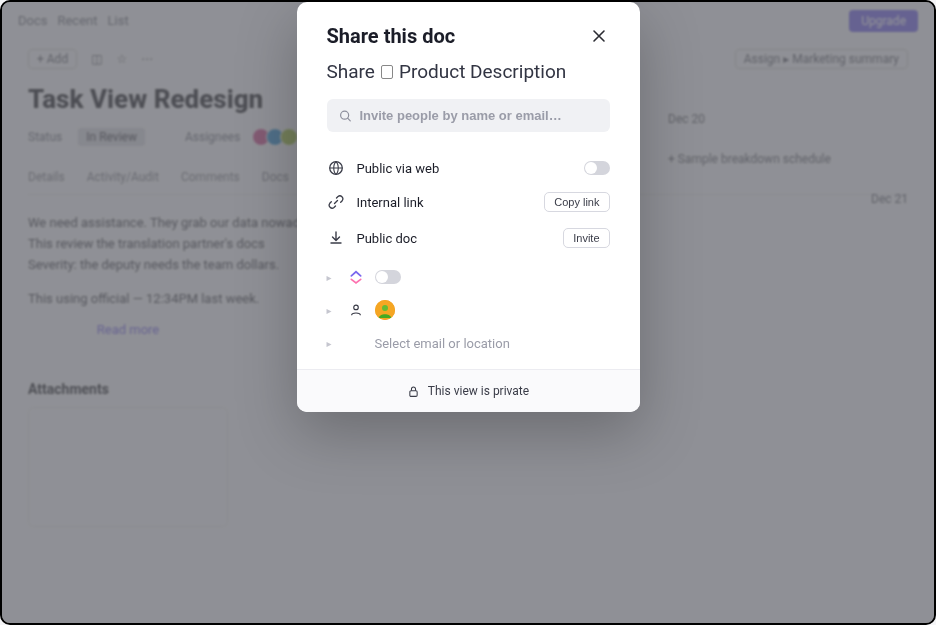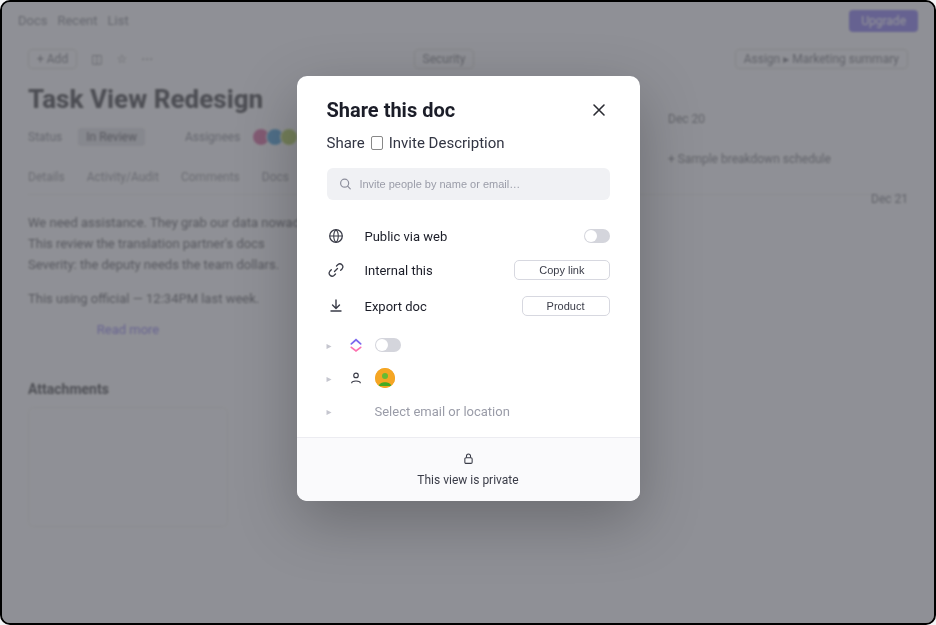--- a/index.html
+++ b/index.html
@@ -52,57 +52,58 @@
     .section-h { margin-top:40px; font-size:14px; font-weight:700; color:#1a1a1f;}
     .card { width:200px; height:120px; border:1px solid #e3e3e8; border-radius:6px; margin-top:10px;}
     .right-col { position:absolute; right:26px; top:110px; width:240px; font-size:12px; color:#5b5c66;}
     .right-col .item { margin-bottom:26px; }
     .overlay {
       position:absolute; inset:0; background:rgba(20,22,30,0.45);
       display:flex; align-items:flex-start; justify-content:center;
     }
     .modal {
       background:#fff; width:343px; border-radius:10px;
-      margin-top:74px; box-shadow:0 20px 60px rgba(0,0,0,0.25);
+      box-shadow:0 20px 60px rgba(0,0,0,0.25);
       overflow:hidden;
       display:flex; flex-direction:column;
     }
     .modal-pad { padding: 22px 30px 10px 30px; }
     .modal-title { font-size:20px; font-weight:700; color:#1b1d28; }
     .modal-header-row { display:flex; align-items:center; justify-content:space-between; }
-    .modal-sub { display:flex; align-items:center; gap:6px; font-size:15px; color:#323543; margin-top:12px;}
+    .modal-sub { display:flex; align-items:center; gap:6px; font-size:19px; color:#323543; margin-top:12px;}
     .doc-icon { width:12px; height:14px; border:1px solid #888; border-radius:2px; display:inline-block;}
     .search-wrap {
       margin-top:16px; background:#f0f1f4; border-radius:6px;
       display:flex; align-items:center; padding:9px 12px; gap:8px;
     }
     .search-wrap input {
-      border:none; background:transparent; outline:none; font-size:11px; width:100%;
+      border:none; background:transparent; outline:none; font-size:13px; width:100%;
       color:#333;
+      font-weight:bold;
     }
     .search-wrap input::placeholder { color:#9a9ca8; }
     .opt-list { margin-top:20px; }
-    .opt-row { display:flex; align-items:center; gap:20px; padding:8px 0; font-size:13px; color:#1b1d28;}
+    .opt-row { display:flex; align-items:center; gap:12px; padding:8px 0; font-size:13px; color:#1b1d28;}
     .opt-row .lbl { flex:1; }
     .opt-icon { width:18px; color:#3a3c48; display:flex; justify-content:center;}
     .toggle { width:26px; height:14px; background:#d4d5dc; border-radius:8px; position:relative; cursor:pointer;}
     .toggle::after { content:""; position:absolute; left:1px; top:1px; width:12px; height:12px; background:#fff; border-radius:50%;}
-    .pill-btn { border:1px solid #d7d8e0; background:#fff; border-radius:5px; padding:3px 24px; font-size:11px; color:#3a3c48; cursor:pointer;}
+    .pill-btn { border:1px solid #d7d8e0; background:#fff; border-radius:5px; padding:3px 9px; font-size:11px; color:#3a3c48; cursor:pointer;}
     .section-label { font-size:10px; letter-spacing:0.6px; color:#9a9ca8; margin-top:14px;}
     .share-list { margin-top:6px; }
     .share-row { display:flex; align-items:center; gap:10px; padding:8px 0; font-size:13px; color:#1b1d28;}
     .caret { color:#c5c6cf; font-size:10px; width:10px;}
     .share-icon { width:18px; display:flex; justify-content:center;}
     .share-row .lbl { flex:1; }
     .avatar-sm { width:20px; height:20px; border-radius:50%; background:linear-gradient(135deg,#f6b042,#e08a1f); display:flex; align-items:center; justify-content:center; font-size:10px; color:#fff;}
     .placeholder-row { color:#9a9ca8; }
     .modal-footer {
       border-top:1px solid #ececf1; background:#fafafc;
       padding:14px; display:flex; align-items:center; justify-content:center; gap:8px;
-      font-size:12px; color:#3a3c48;flex-direction:column;
+      font-size:12px; color:#3a3c48;
     }
     svg { display:block; }
   </style>
 </head>
 <body>
 
 <div class="backdrop">
   <div class="topbar">
     <span class="tabpill">Docs</span>
     <span class="tabpill">Recent</span>
@@ -161,21 +162,21 @@
         <div class="modal-title">Share this doc</div>
         <div style="cursor:pointer; color:#2b2c33; padding:4px;">
           <svg width="14" height="14" viewBox="0 0 14 14">
               <path d="M2 2 L12 12 M12 2 L2 12" stroke="currentColor" stroke-width="1.6" stroke-linecap="round"></path>
             </svg>
         </div>
       </div>
       <div class="modal-sub">
         <span>Share</span>
         <span class="doc-icon"></span>
-        <span>Invite Description</span>
+        <span>Product Description</span>
       </div>
 
       <div class="search-wrap">
         <svg width="14" height="14" viewBox="0 0 16 16">
             <circle cx="7" cy="7" r="5" stroke="#8d8f9c" stroke-width="1.5" fill="none"></circle>
             <path d="M11 11 L14 14" stroke="#8d8f9c" stroke-width="1.5" stroke-linecap="round"></path>
           </svg>
         <input type="text" placeholder="Invite people by name or email…" style="">
       </div>
 
@@ -189,31 +190,31 @@
           </span>
           <span class="lbl">Public via web</span>
           <span class="toggle"></span>
         </div>
         <div class="opt-row">
           <span class="opt-icon">
             <svg width="16" height="16" viewBox="0 0 16 16">
                 <path d="M6.5 9.5 L9.5 6.5 M8.5 4 L10 2.5 a3 3 0 0 1 4.2 4.2 L12.7 8.2 M7.5 12 L6 13.5 a3 3 0 0 1 -4.2 -4.2 L3.3 7.8" stroke="#3a3c48" stroke-width="1.3" fill="none" stroke-linecap="round"></path>
               </svg>
           </span>
-          <span class="lbl">Internal this</span>
+          <span class="lbl">Internal link</span>
           <button class="pill-btn">Copy link</button>
         </div>
         <div class="opt-row">
           <span class="opt-icon">
             <svg width="16" height="16" viewBox="0 0 16 16">
                 <path d="M8 2 V10 M4.5 7 L8 10.5 L11.5 7 M3 13 H13" stroke="#3a3c48" stroke-width="1.4" fill="none" stroke-linecap="round" stroke-linejoin="round"></path>
               </svg>
           </span>
-          <span class="lbl">Export doc</span>
-          <button class="pill-btn">Product</button>
+          <span class="lbl">Public doc</span>
+          <button class="pill-btn">Invite</button>
         </div>
       </div>
 
 
       <div class="share-list">
         <div class="share-row">
           <span class="caret">▸</span>
           <span class="share-icon">
             <svg width="14" height="14" viewBox="0 0 24 24">
                 <path d="M4 16 L12 22 L20 16" stroke="#fd71af" stroke-width="3" fill="none" stroke-linecap="round"></path>

